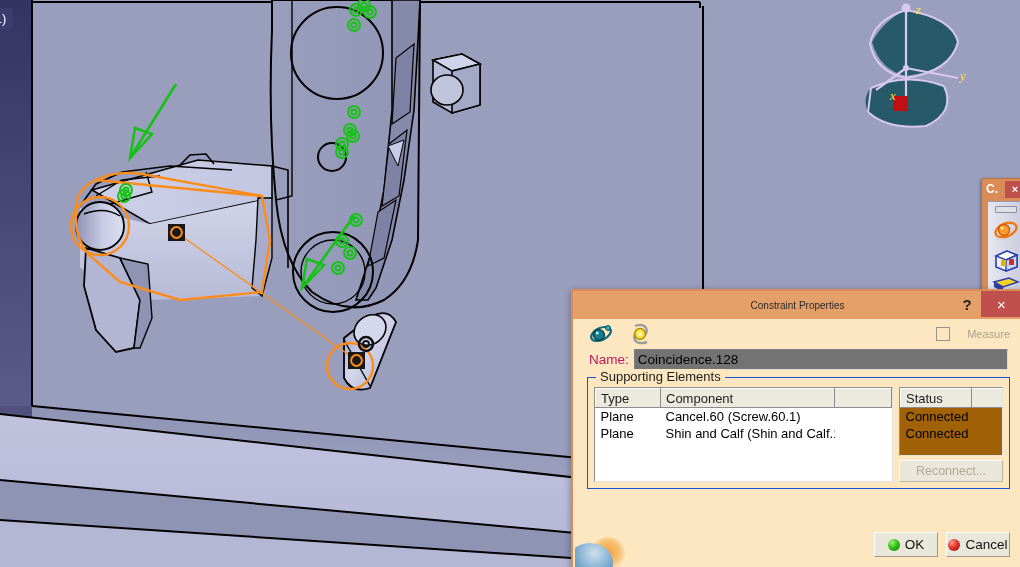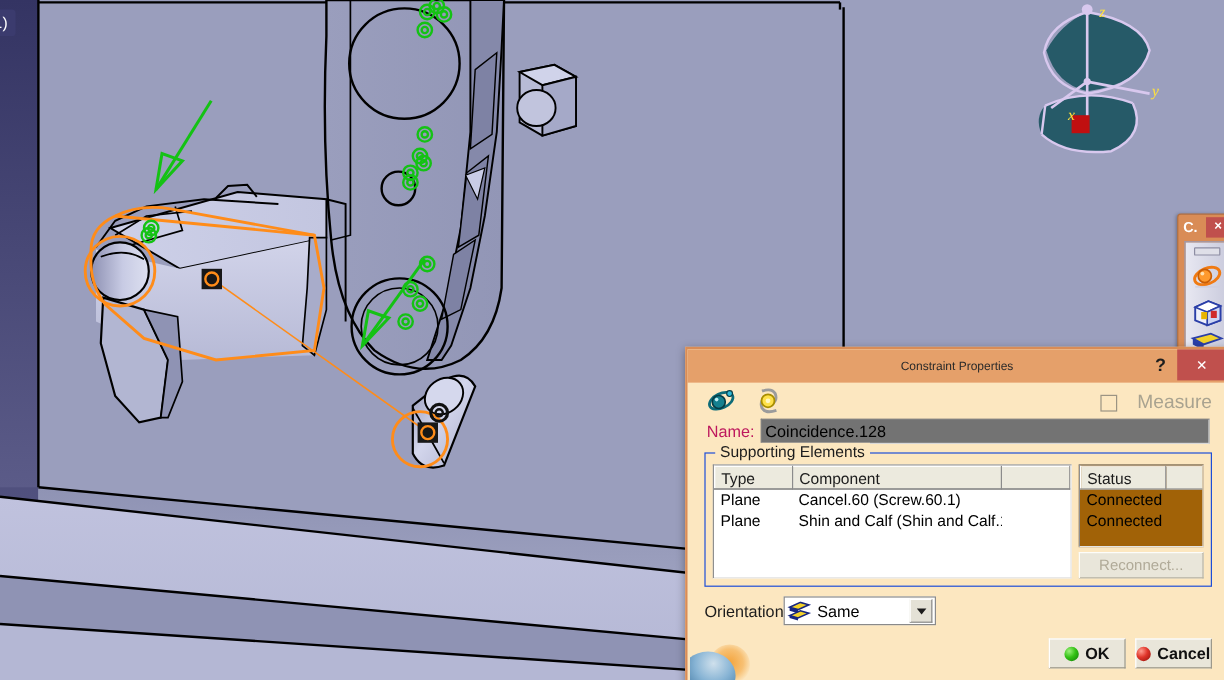--- a/index.html
+++ b/index.html
@@ -100,21 +100,21 @@
   .globe-deco .earth{
     position:absolute;left:-8px;top:10px;width:46px;height:40px;border-radius:50%;
     background:radial-gradient(circle at 60% 25%,#cfe0ec 0%,#86b3d4 38%,#4a7fa8 72%,#2f5f85 100%);
   }
 
   .icon-row{position:absolute;left:16px;top:4px;display:flex;gap:14px;}
   .dlg-icon{width:26px;height:24px;position:relative;}
 
   .measure-box{
     position:absolute;right:12px;top:8px;display:flex;align-items:center;gap:17px;
-    color:#a9a390;font-size:16px;text-align:right;
+    color:#a9a390;font-size:11px;text-align:right;
   }
   .measure-cb{
     width:12px;height:12px;background:#fce7c0;border:1px solid #9b9483;
   }
 
   .name-row{position:absolute;left:16px;top:30px;right:14px;display:flex;align-items:center;gap:5px;}
   .name-label{font-size:13.5px;color:#be185d;}
   .name-input{
     flex:1;height:19px;background:#737373;
     border:1px solid #7f7f7f;border-right-color:#d8d8d8;border-bottom-color:#d8d8d8;
@@ -181,21 +181,21 @@
     width:17px;height:18px;margin-right:2px;background:#e4e1d6;
     border:1px solid #ffffff;border-right-color:#8b8b8b;border-bottom-color:#8b8b8b;
     display:flex;align-items:center;justify-content:center;flex:0 0 auto;
   }
   .combo-arrow i{
     display:block;width:0;height:0;border-left:4px solid transparent;
     border-right:4px solid transparent;border-top:5px solid #1c1c1c;
   }
 
   
-  .btn-row{position:absolute;right:12px;bottom:12px;display:flex;gap:8px;font-weight:bold;}
+  .btn-row{position:absolute;right:12px;bottom:12px;display:flex;gap:8px;}
   .btn{
     width:62px;height:23px;background:#e9e6da;
     border:1px solid #9d998b;border-top-color:#ffffff;border-left-color:#ffffff;
     display:flex;align-items:center;justify-content:center;gap:5px;
     font-size:13.5px;color:#111;cursor:pointer;
     font-family:"Liberation Sans", sans-serif;
   }
   .sphere{width:12px;height:12px;border-radius:50%;flex:0 0 auto;}
   .sphere.green{background:radial-gradient(circle at 33% 30%,#9bf07a 0%,#34c215 45%,#0d7a06 100%);}
   .sphere.red{background:radial-gradient(circle at 33% 30%,#ff9c8e 0%,#e0352a 45%,#8b0f08 100%);}
@@ -579,37 +579,20 @@
                   </tr>
                 </tbody>
               </table>
             </div>
             <div class="btn-reconnect">Reconnect...</div>
           </div>
 
         </div>
       </div>
 
-      <div class="orient-row">
-        <span class="orient-label">Orientation</span>
-        <div class="combo">
-          <span class="combo-icon">
-            <svg width="20" height="17" viewBox="0 0 20 17">
-              <path d="M2,5 L11,1 L18,3 L9,7 Z" fill="#f2d22a" stroke="#16267f" stroke-width="1.3"></path>
-              <path d="M2,5 L9,7 L9,10 L2,8 Z" fill="#16267f"></path>
-              <path d="M2,12 L11,8 L18,10 L9,14 Z" fill="#f2d22a" stroke="#16267f" stroke-width="1.3"></path>
-              <path d="M2,12 L9,14 L9,16 L2,14 Z" fill="#16267f"></path>
-            </svg>
-          </span>
-          <span class="combo-text">Same</span>
-          <span class="combo-arrow">
-              <i></i>
-            </span>
-        </div>
-      </div>
 
       <div class="btn-row">
         <div class="btn">
           <span class="sphere green"></span>
           <span>OK</span>
         </div>
         <div class="btn">
           <span class="sphere red"></span>
           <span>Cancel</span>
         </div>

